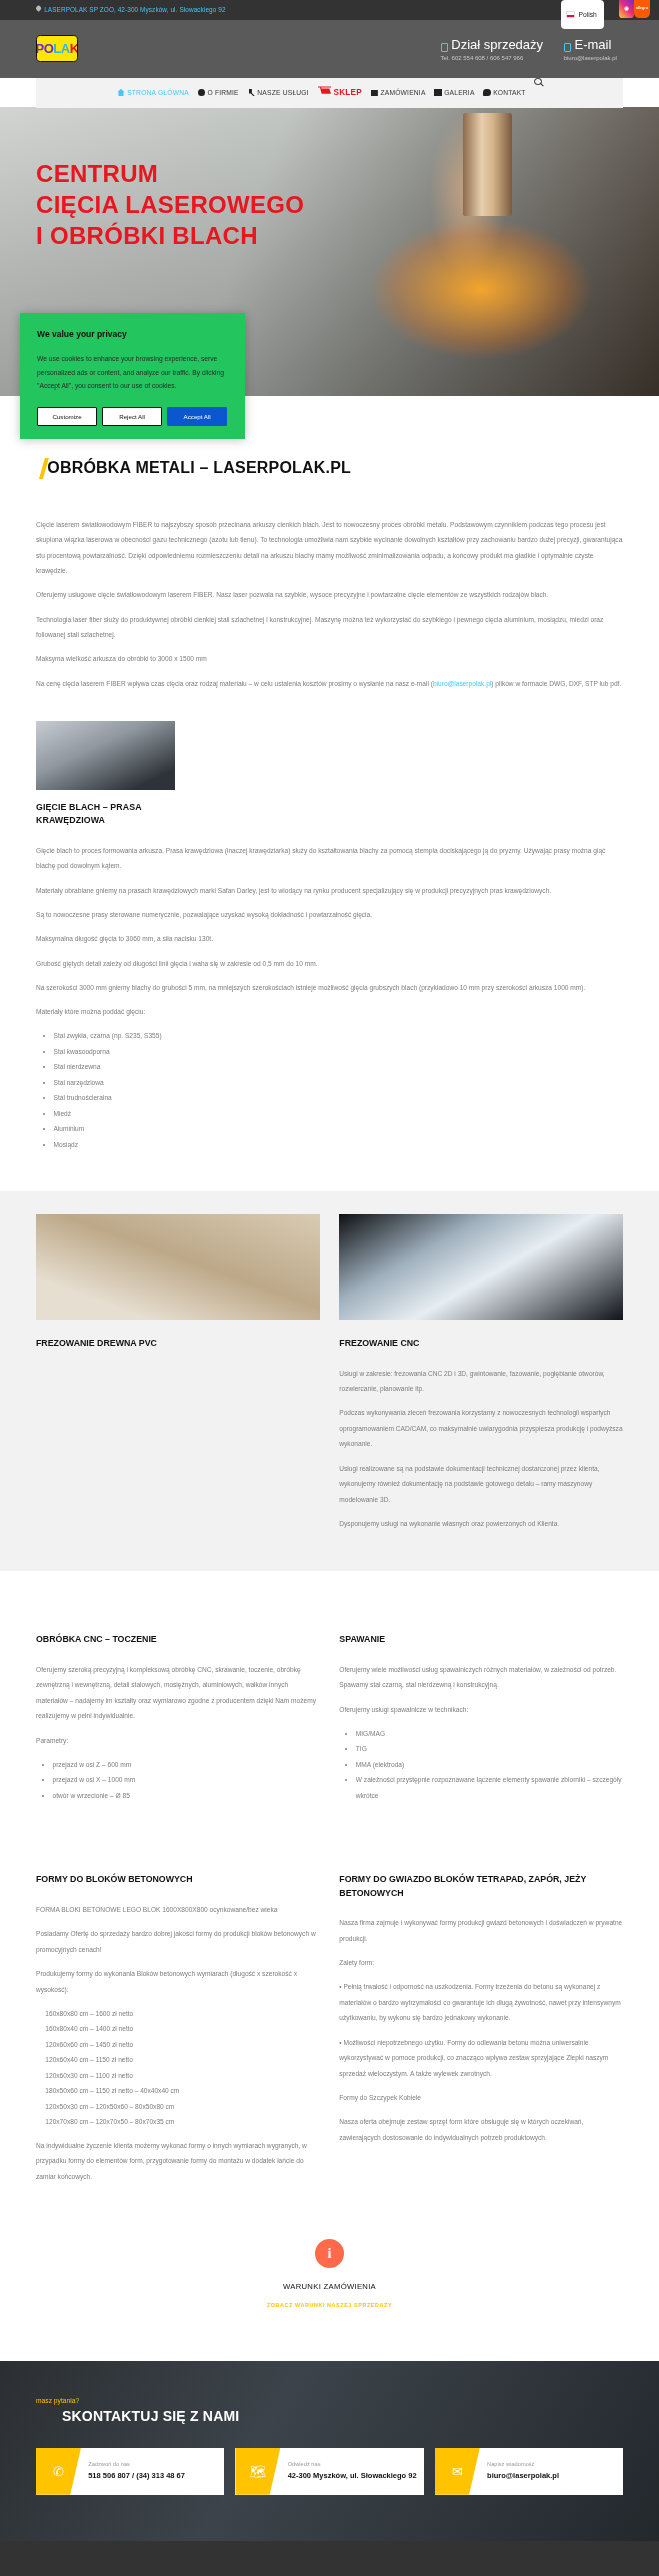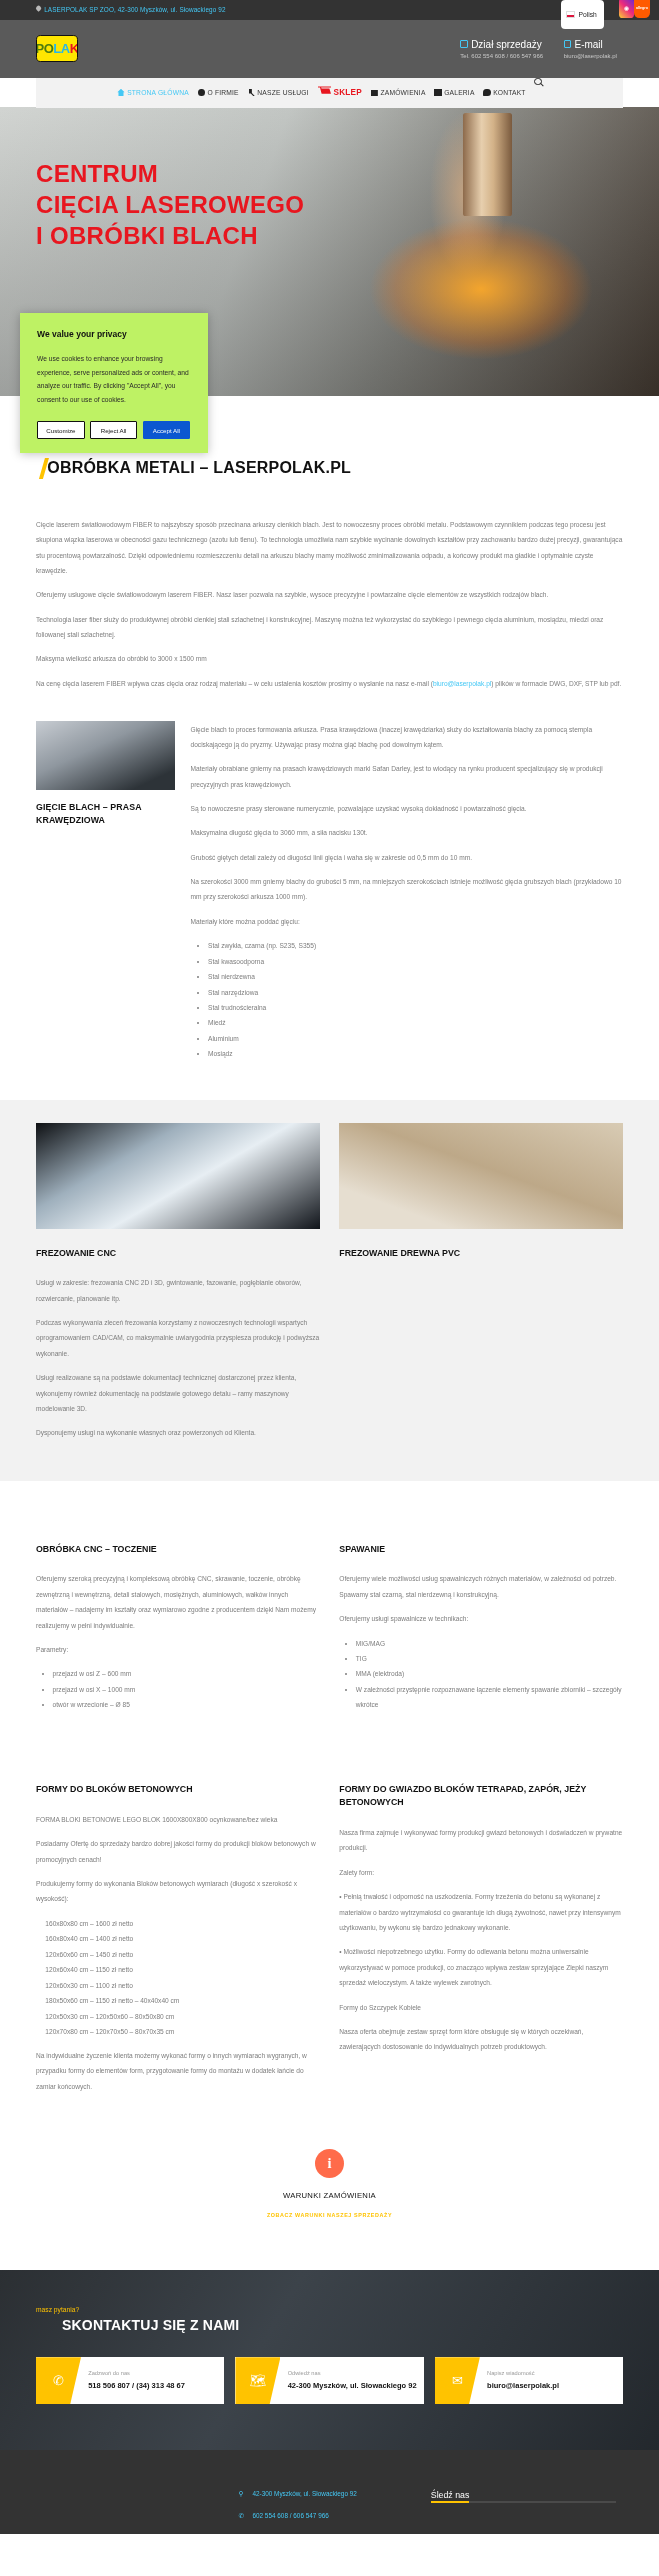--- a/index.html
+++ b/index.html
@@ -82,25 +82,25 @@
     position: relative;
     overflow: hidden;
   }
   .logo-text {
     font-family: "Liberation Sans", sans-serif;
     font-weight: 900;
     font-size: 13px;
     letter-spacing: -0.5px;
     line-height: 1;
   }
-  .logo-p { color:#4d7c0f;margin-top:12px; }
+  .logo-p { color:#6d28d9;margin-top:12px; }
   .logo-l { color:#29b6e8; } .logo-k { color:#e8161f; }
   .hdr-contacts { margin-left:auto; display:flex; gap:20.6px; padding-right:6.2px;}
   .hdr-item { text-align:left; }
-  .hdr-item .lbl { color:#fff; font-size:10px; display:flex; align-items:center; gap:3.6px; margin-bottom:3.1px;}
+  .hdr-item .lbl { color:#fff; font-size:13px; display:flex; align-items:flex-end; gap:3.6px; margin-bottom:3.1px;}
   .hdr-item .val { color:#c9c9c9; font-size:6px; }
   .mini-ico { width:7.2px; height:8.2px; border:0.8px solid #44c8f5; border-radius:1px; display:inline-block;}
 
   
   .nav-wrap {
     position: relative;
     padding: 0 36px;
     background: transparent;
     margin-bottom: -0.5px;
     z-index: 30;
@@ -150,22 +150,22 @@
     font-size: 24px;
     line-height: 1.28;
     letter-spacing: 0.3px;
     text-transform: uppercase;
   }
 
   
   .cookie {
     position: absolute;
     left: 19.6px; top: 313px;
-    width: 188px;
-    background: #bef264;
+    width: 225px;
+    background: #22c55e;
     box-shadow: 0 1px 9.3px rgba(0,0,0,.25);
     padding: 15.5px 17.5px 13.4px;
     z-index: 60;
     font-size: 7px;
   }
   .cookie h3 { font-size: 8.5px; margin-bottom: 13.4px; color:#111; font-weight:bold;}
   .cookie p { color:#2a2a2a; line-height: 2.05; font-size:6.7px; margin-bottom:14.4px;}
   .cookie-btns { display:flex; gap:5.2px; }
   .cookie-btns button {
     font-family: "Liberation Sans", sans-serif;
@@ -367,21 +367,21 @@
   <div class="article">
     <div class="art-body">
       <p>Cięcie laserem światłowodowym FIBER to najszybszy sposób przecinana arkuszy cienkich blach. Jest to nowoczesny proces obróbki metalu. Podstawowym czynnikiem podczas tego procesu jest skupiona wiązka laserowa w obecności gazu technicznego (azotu lub tlenu). To technologia umożliwia nam szybkie wycinanie dowolnych kształtów przy zachowaniu bardzo dużej precyzji, gwarantująca stu procentową powtarzalność. Dzięki odpowiedniemu rozmieszczeniu detali na arkuszu blachy mamy możliwość zminimalizowania odpadu, a końcowy produkt ma gładkie i optymalnie czyste krawędzie.</p>
       <p>Oferujemy usługowe cięcie światłowodowym laserem FIBER. Nasz laser pozwala na szybkie, wysoce precyzyjne i powtarzalne cięcie elementów ze wszystkich rodzajów blach.</p>
       <p>Technologia laser fiber służy do produktywnej obróbki cienkiej stali szlachetnej i konstrukcyjnej. Maszynę można też wykorzystać do szybkiego i pewnego cięcia aluminium, mosiądzu, miedzi oraz foliowanej stali szlachetnej.</p>
       <p>Maksyma wielkość arkusza do obróbki to  3000 x 1500 mm</p>
       <p><span>Na cenę cięcia laserem FIBER wpływa czas cięcia oraz rodzaj materiału – w celu ustalenia kosztów prosimy o wysłanie na nasz e-mail (</span><a class="mail">biuro@laserpolak.pl</a><span>) plików w formacie DWG, DXF, STP lub pdf.</span></p>
     </div>
   </div>
 
-  <div class="article" style="margin-top:20.6px;">
+  <div class="article" style="margin-top:20.6px;flex-direction:column;">
     <div class="art-left">
       <span class="art-thumb press"></span>
       <div class="art-h3">GIĘCIE BLACH – PRASA KRAWĘDZIOWA</div>
     </div>
     <div class="art-body">
       <p>Gięcie blach to proces formowania arkusza. Prasa krawędziowa (inaczej krawędziarka) służy do kształtowania blachy za pomocą stempla dociskającego ją do pryzmy. Używając prasy można giąć blachę pod dowolnym kątem.</p>
       <p>Materiały obrabiane gniemy na prasach krawędziowych marki  Safan Darley, jest to wiodący na rynku producent specjalizujący się w produkcji precyzyjnych pras krawędziowych.</p>
       <p>Są to nowoczesne prasy  sterowane numerycznie, pozwalające uzyskać wysoką dokładność i powtarzalność gięcia.</p>
       <p>Maksymalna długość gięcia to 3060 mm, a siła nacisku 130t.</p>
       <p>Grubość giętych detali zależy od długości linii gięcia i waha się w zakresie od 0,5 mm do 10 mm.</p>
@@ -397,30 +397,30 @@
         <li>Aluminium</li>
         <li>Mosiądz</li>
       </ul>
     </div>
   </div>
 </div>
 
 <div class="band">
   <div class="cards">
     <div class="card">
+      <div class="card-img wood"></div>
+      <h3>FREZOWANIE DREWNA PVC</h3>
+    </div>
+    <div class="card">
       <div class="card-img cnc"></div>
       <h3>FREZOWANIE CNC</h3>
       <p>Usługi w zakresie: frezowania CNC 2D i 3D, gwintowanie, fazowanie, pogłębianie otworów, rozwiercanie, planowanie itp.</p>
       <p>Podczas wykonywania zleceń frezowania korzystamy z nowoczesnych technologii wspartych oprogramowaniem CAD/CAM, co maksymalnie uwiarygodnia przyspiesza produkcję i podwyższa wykonanie.</p>
       <p>Usługi realizowane są na podstawie dokumentacji technicznej dostarczonej przez klienta, wykonujemy również dokumentację na podstawie gotowego detalu – ramy maszynowy modelowanie 3D.</p>
       <p>Dysponujemy usługi na wykonanie własnych oraz powierzonych od Klienta.</p>
-    </div>
-    <div class="card">
-      <div class="card-img wood"></div>
-      <h3>FREZOWANIE DREWNA PVC</h3>
     </div>
   </div>
 </div>
 
 <div class="main">
   <div class="twocol">
     <div class="col">
       <h3>OBRÓBKA CNC – TOCZENIE</h3>
       <p>Oferujemy szeroką precyzyjną i kompleksową obróbkę CNC, skrawanie, toczenie, obróbkę zewnętrzną i wewnętrzną, detali stalowych, mosiężnych, aluminiowych, wałków innych materiałów – nadajemy im kształty oraz wymiarowo zgodne z producentem dzięki Nam możemy realizujemy w pełni indywidualnie.</p>
       <p>Parametry:</p>

